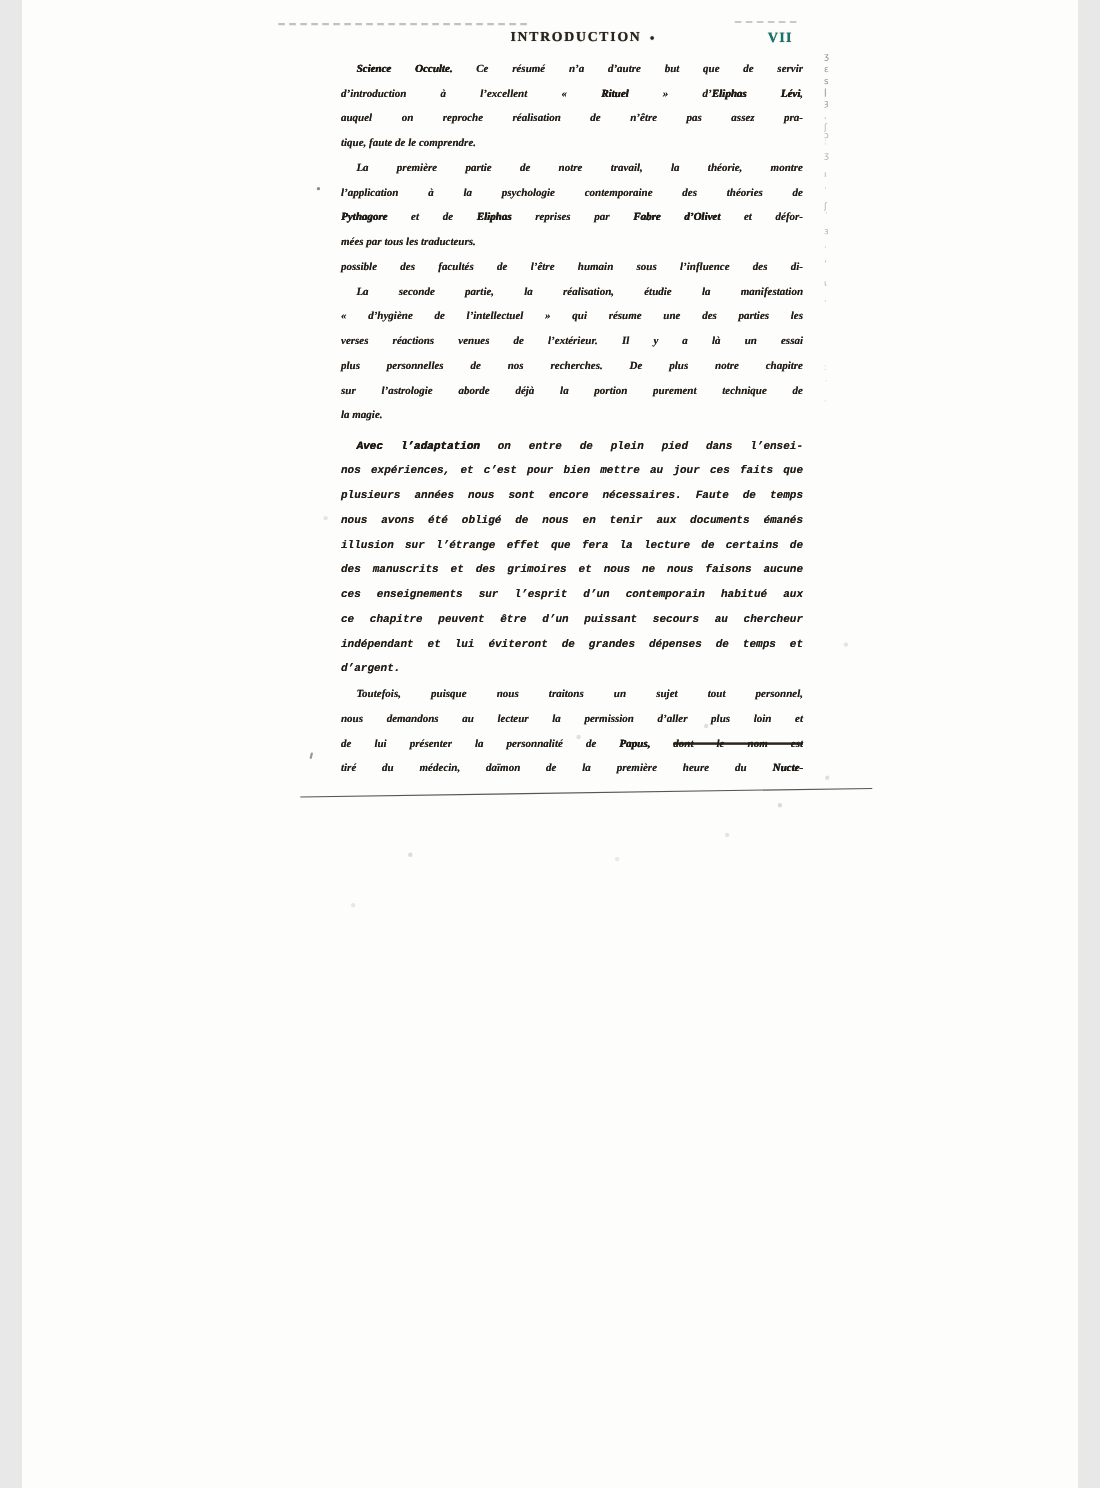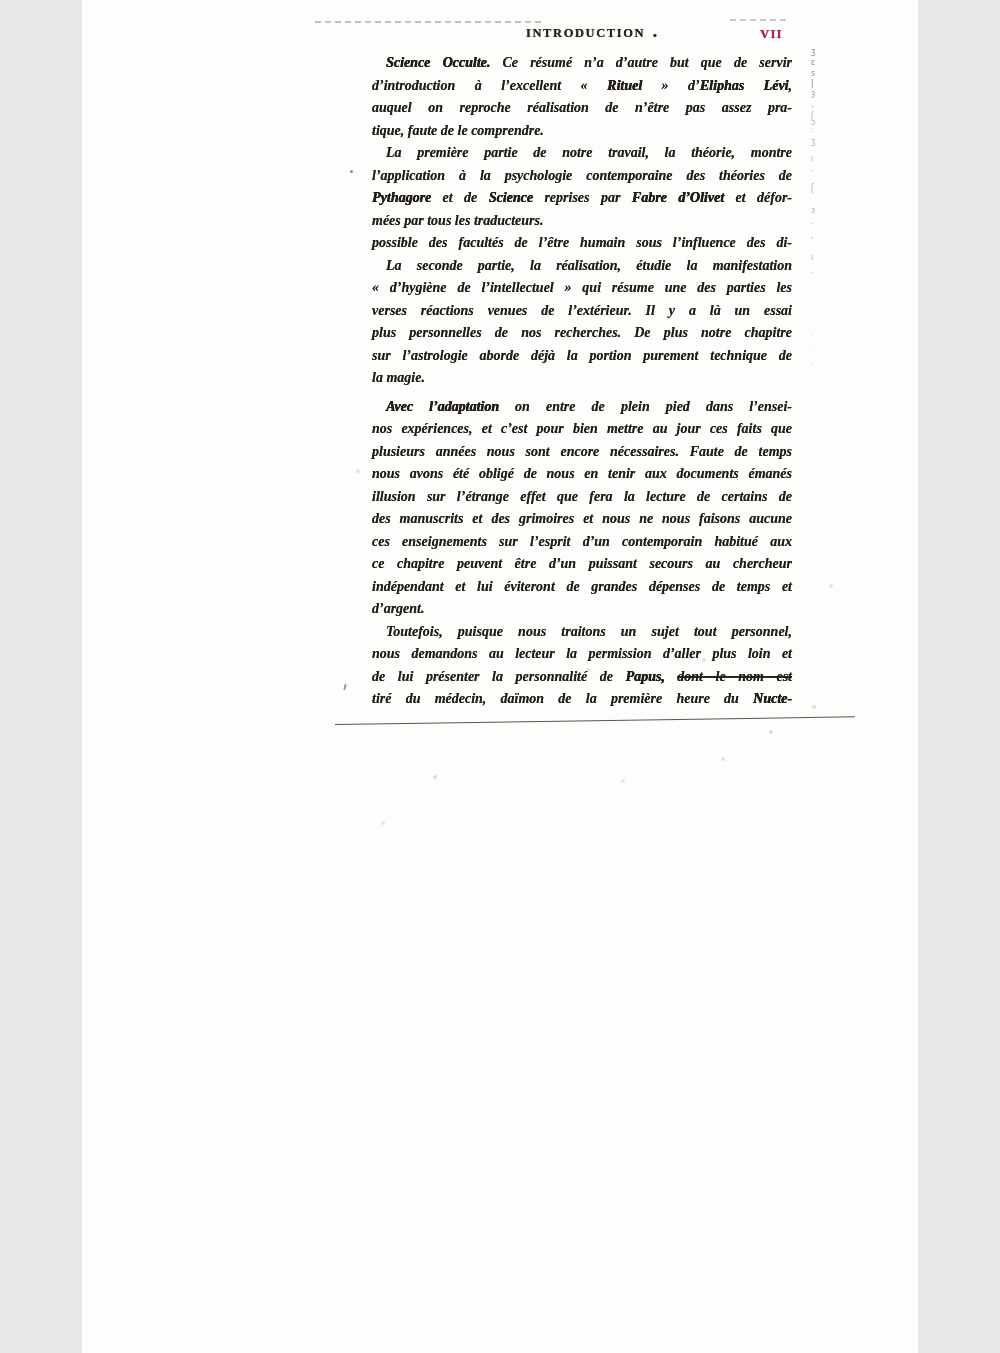--- a/index.html
+++ b/index.html
@@ -1,48 +1,48 @@
 <!DOCTYPE html>
 <html><head>
 <meta charset="utf-8">
 <style>
   html,body { margin:0; padding:0; background:#e8e8e8; }
   .page {
     position:relative;
-    width:836px; height:1353px;
+    width:960px; height:1353px;
     margin:0 auto;
     background:#fdfdfc;
     overflow:hidden;
     font-family:"Liberation Serif","DejaVu Serif",serif;
     color:#221c16;
   }
   
   .hdr-title {
     position:absolute; left:444px; top:26px;
     font-size:12.5px; font-weight:700; letter-spacing:1.6px;
     color:#2a241d; text-shadow:0 0 0.7px rgba(40,33,25,0.85);
   }
   .hdr-sep {
     position:absolute; left:571px; top:29px;
     font-size:11px; font-weight:700; color:#2a241d;
     text-shadow:0 0 1px rgba(40,33,25,0.9);
   }
   .hdr-pagenum {
     position:absolute; left:678px; top:26px;
     font-size:13px; font-weight:700; letter-spacing:1px;
-    color:#be185d; text-shadow:0 0 0.7px rgba(40,33,25,0.8);
+    color:#0f766e; text-shadow:0 0 0.7px rgba(40,33,25,0.8);
   }
   
   .text-block {
     position:absolute; left:290px; top:52px; width:420px;
-    font-style:italic; font-weight:700; font-size:14px;
+    font-style:italic; font-weight:700; font-size:10px;
     text-shadow:0 0 0.5px rgba(35,28,20,0.75);
   }
   .para { margin:0; }
-  .para.gap { margin-top:6px; }
+  .para.gap { margin-top:6px;font-family:Liberation Mono, monospace; }
   .line {
     height:22.5px; line-height:22.5px;
     text-align:justify; text-align-last:justify;
   }
   .line.ind { text-indent:14px; }
   .line.nj  { text-align-last:left; }
   .hvy { text-shadow:0.45px 0 0 currentColor, 0 0 0.6px currentColor; }
   .strike {
     text-decoration:line-through;
     text-decoration-thickness:1.8px;
@@ -113,21 +113,21 @@
   <div class="text-block" id="text-block">
       <div class="para">
         <div class="line ind"><span class="hvy">Science Occulte. </span><span>Ce résumé n’a d’autre but que de servir</span></div>
         <div class="line"><span>d’introduction à l’excellent « </span><span class="hvy">Rituel</span><span> » d’</span><span class="hvy">Eliphas Lévi</span><span>,</span></div>
         <div class="line">auquel on reproche réalisation de n’être pas assez pra-</div>
         <div class="line nj">tique, faute de le comprendre.</div>
       </div>
       <div class="para">
         <div class="line ind">La première partie de notre travail, la théorie, montre</div>
         <div class="line">l’application à la psychologie contemporaine des théories de</div>
-        <div class="line"><span class="hvy">Pythagore</span><span> et de </span><span class="hvy">Science</span><span> reprises par </span><span class="hvy">Fabre d’Olivet</span><span> et défor-</span></div>
+        <div class="line"><span class="hvy">Pythagore</span><span> et de </span><span class="hvy">Eliphas</span><span> reprises par </span><span class="hvy">Fabre d’Olivet</span><span> et défor-</span></div>
         <div class="line nj">mées par tous les traducteurs.</div>
       </div>
       <div class="para">
         <div class="line">possible des facultés de l’être humain sous l’influence des di-</div>
         <div class="line ind">La seconde partie, la réalisation, étudie la manifestation</div>
         <div class="line">« d’hygiène de l’intellectuel » qui résume une des parties les</div>
         <div class="line">verses réactions venues de l’extérieur. Il y a là un essai</div>
         <div class="line">plus personnelles de nos recherches. De plus notre chapitre</div>
         <div class="line">sur l’astrologie aborde déjà la portion purement technique de</div>
         <div class="line nj">la magie.</div>

